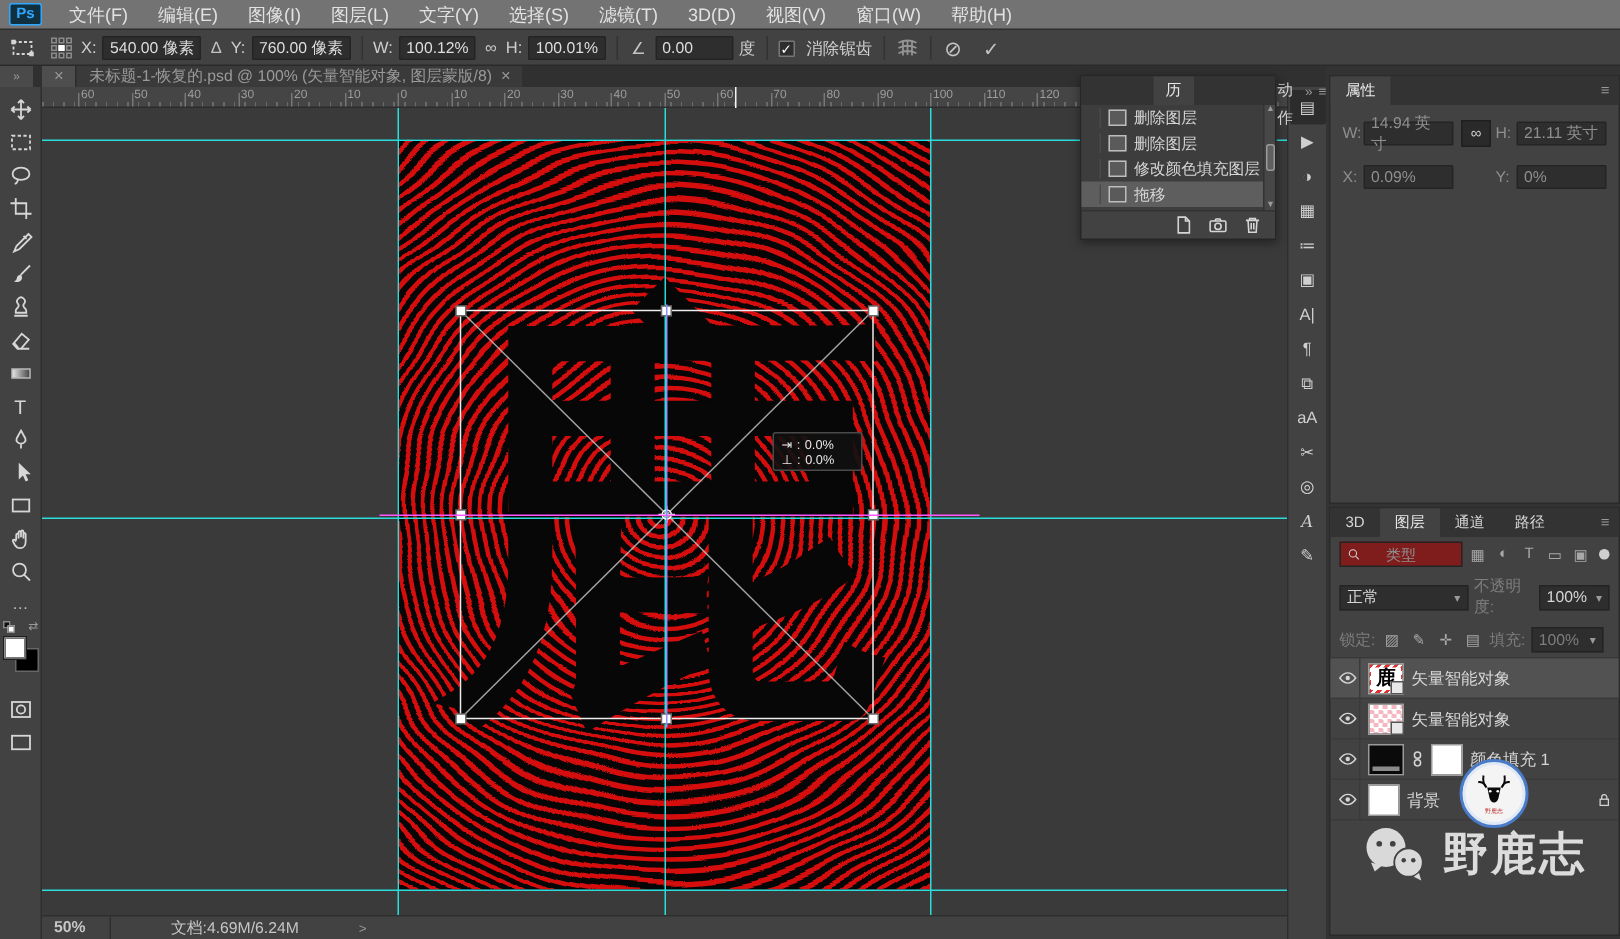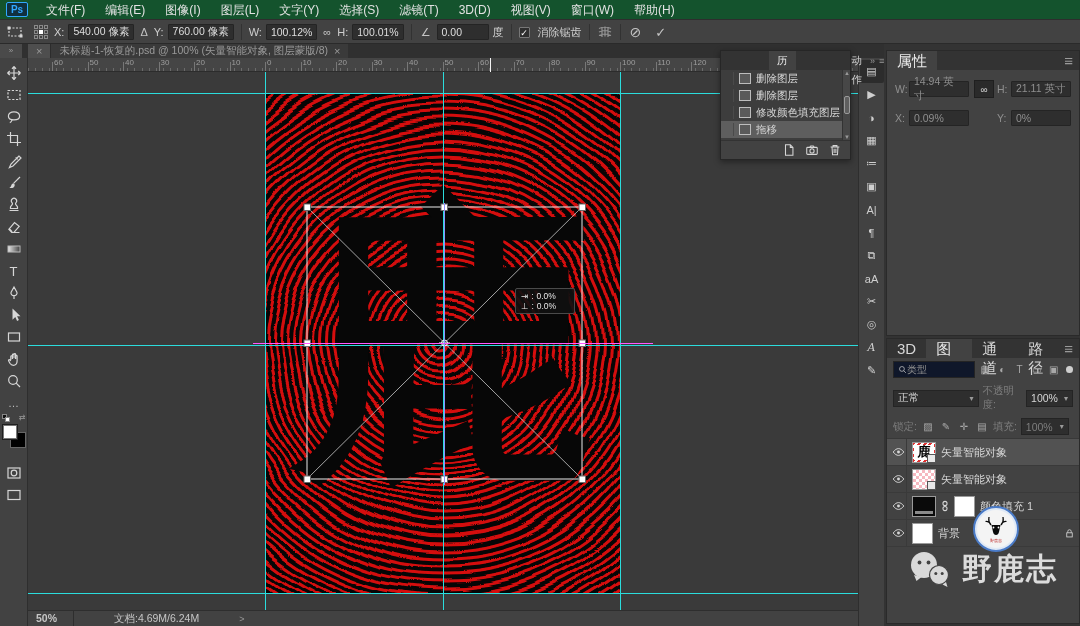--- a/index.html
+++ b/index.html
@@ -1,21 +1,21 @@
 <!DOCTYPE html>
 <html><head>
 <meta charset="utf-8">
 <style>
   * { margin:0; padding:0; box-sizing:border-box; }
   html,body { width:1080px; height:626px; overflow:hidden; }
   body { font-family:"Liberation Sans", sans-serif; background:#2b2b2b; color:#d6d6d6; }
   .app { position:relative; width:1080px; height:626px; background:#424242; }
 
   
-  .menubar { position:absolute; left:0; top:0; width:1080px; height:20px; background:#14532d; border-bottom:1px solid #2e2e2e; display:flex; align-items:center; font-size:12px; color:#e2e2e2; }
+  .menubar { position:absolute; left:0; top:0; width:1080px; height:20px; background:#737373; border-bottom:1px solid #2e2e2e; display:flex; align-items:center; font-size:12px; color:#e2e2e2; }
   .ps-logo { width:22px; height:15px; margin:0 8px 0 6px; background:#103040; color:#31a8ff; border:1px solid #31a8ff; border-radius:2px; font-size:10px; display:flex; align-items:center; justify-content:center; font-weight:bold; }
   .mi { padding:0 10px; height:20px; line-height:20px; cursor:default; }
 
   
   .optionsbar { position:absolute; left:0; top:21px; width:1080px; height:23px; background:#424242; border-bottom:1px solid #2a2a2a; display:flex; align-items:center; font-size:11px; color:#cfcfcf; }
   .ob-group { display:flex; align-items:center; gap:4px; }
   .fld { background:#2e2e2e; border:1px solid #242424; border-radius:1px; height:16px; padding:0 4px; font-size:10.5px; color:#dedede; display:flex; align-items:center; }
   .sep { width:1px; height:16px; background:#323232; margin:0 7px; }
   .obicon { color:#c4c4c4; font-size:11px; padding:0 2px; }
   .refpoint { display:grid; grid-template-columns:repeat(3,4px); grid-template-rows:repeat(3,4px); gap:1px; margin:0 6px 0 10px; }
@@ -77,33 +77,33 @@
   .hist-doc { width:12px; height:11px; border:1px solid #bdbdbd; background:#5a5a5a; }
   .hist-scroll { position:absolute; right:0; top:0; width:8px; height:70px; background:#474747; border-left:1px solid #333; }
   .hist-scroll .thumb { position:absolute; left:1px; top:26px; width:6px; height:18px; background:#5f5f5f; border-radius:2px; }
   .hist-scroll .ar { position:absolute; left:0; width:8px; font-size:6px; color:#999; text-align:center; }
   .hist-foot { height:19px; border-top:1px solid #333; display:flex; align-items:center; justify-content:flex-end; gap:9px; padding-right:8px; }
 
   
   .rightcol { position:absolute; left:884px; top:44px; width:196px; height:582px; background:#333333; }
   .panel { position:absolute; left:2px; width:194px; background:#424242; border:1px solid #2a2a2a; }
   .props { top:6px; height:286px; }
-  .p-head { height:19px; background:#333333; display:flex; align-items:center; font-size:15px; }
+  .p-head { height:19px; background:#333333; display:flex; align-items:center; font-size:10px; }
   .p-tab { padding:0 10px; height:19px; line-height:19px; }
   .p-tab.active { background:#424242; color:#e8e8e8; }
   .p-menu { margin-left:auto; padding-right:6px; color:#9a9a9a; }
   .props-sub { display:flex; align-items:center; gap:7px; padding:5px 8px; border-bottom:1px solid #383838; color:#c9c9c9; font-size:11px; }
   .props-thumb { width:22px; height:17px; background:#5a5a5a; border:1px solid #777; display:flex; align-items:center; justify-content:center; }
   .props-grid { padding:10px 8px; display:grid; grid-template-columns:14px 62px 26px 14px 62px; row-gap:12px; align-items:center; font-size:10.5px; color:#8f8f8f; }
   .props-grid .fld { color:#8f8f8f; width:60px; }
   .linkbox { width:20px; height:18px; background:#2a2a2a; border:1px solid #1f1f1f; color:#cfcfcf; display:flex; align-items:center; justify-content:center; font-size:10px; margin:0 3px; }
 
   .layersgrp { top:294px; height:286px; font-size:11px; }
   .lp-row { display:flex; align-items:center; padding:3px 6px; gap:4px; }
-  .search { width:86px; height:17px; background:#0f172a; border:1px solid #242424; color:#8f8f8f; font-size:10px; display:flex; align-items:center; gap:0; padding:0 4px; }
+  .search { width:86px; height:17px; background:#7f1d1d; border:1px solid #242424; color:#8f8f8f; font-size:10px; display:flex; align-items:center; gap:17px; padding:0 4px; }
   .ficon { color:#a8a8a8; font-size:10px; width:14px; text-align:center; }
   .select { background:#2e2e2e; border:1px solid #242424; height:17px; display:flex; align-items:center; justify-content:space-between; padding:0 4px; font-size:10.5px; color:#d6d6d6; }
   .caret { color:#9a9a9a; font-size:8px; margin-left:4px; }
   .dim { color:#7d7d7d; }
   .layers-list { border-top:1px solid #383838; }
   .layer-row { height:27px; display:flex; align-items:center; gap:5px; padding:0 4px; border-bottom:1px solid #3a3a3a; }
   .layer-row.selected { background:#525252; }
   .eyebox { width:16px; height:27px; display:flex; align-items:center; justify-content:center; border-right:1px solid #3a3a3a; }
   .thumb { width:24px; height:21px; border:1px solid #9a9a9a; position:relative; flex:none; }
   .so-badge { position:absolute; right:-1px; bottom:-1px; width:9px; height:9px; background:#e8e8e8; border:1px solid #555; }

